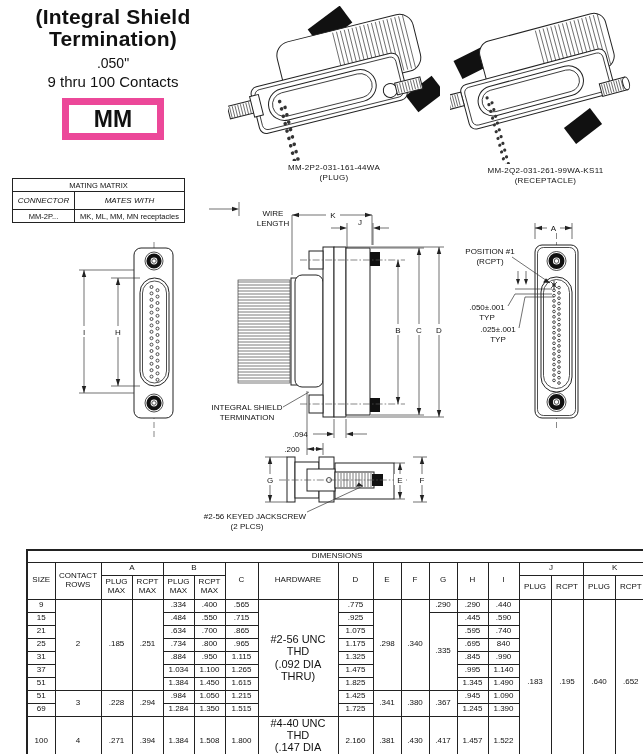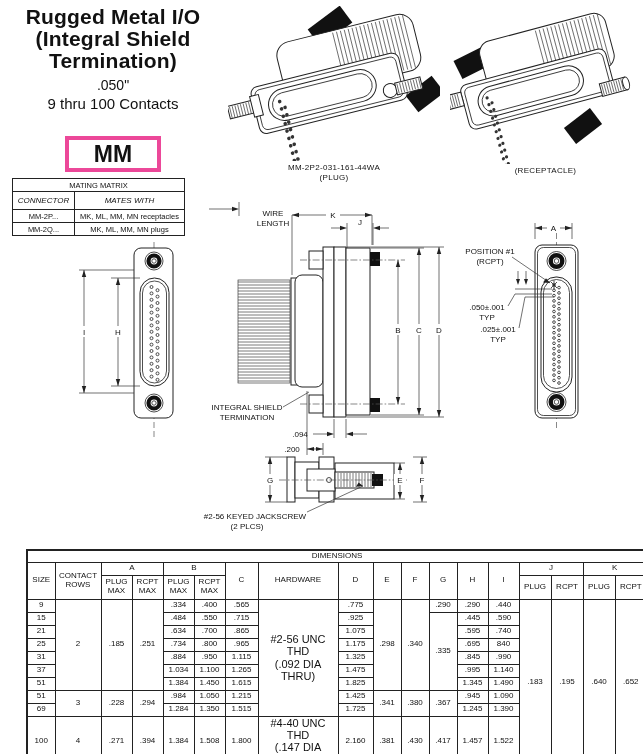--- a/index.html
+++ b/index.html
@@ -4,21 +4,21 @@
 <style>
   html,body{margin:0;padding:0;}
   body{width:643px;height:754px;background:#fff;position:relative;
        font-family:"Liberation Sans",sans-serif;color:#111;overflow:hidden;}
   .abs{position:absolute;}
   
   .titleblock{left:4px;top:6px;width:218px;text-align:center;}
   .titleblock .t1{font-size:21px;font-weight:bold;line-height:22px;letter-spacing:.2px;}
   .titleblock .pitch{font-size:14px;margin-top:5px;}
   .titleblock .contacts{font-size:15px;margin-top:2px;}
-  .seriesbox{display:inline-block;border:4px solid #ec4899;padding:0 25px;margin-top:24px;
+  .seriesbox{display:inline-block;border:7px solid #ec4899;padding:0 25px;margin-top:8px;
              font-size:23px;font-weight:bold;line-height:28px;}
   .caption{text-align:center;font-size:8px;line-height:10px;letter-spacing:.3px;}
   
   table.mm{border-collapse:collapse;table-layout:fixed;width:172px;font-size:7.5px;}
   table.mm th,table.mm td{border:1px solid #222;text-align:center;vertical-align:middle;
       padding:0;font-weight:normal;}
   table.mm tr.tt{height:13px;} table.mm tr.hh{height:18px;font-size:8px;font-style:italic;}
   table.mm tr.rr{height:13px;}
   
   table.dims{border-collapse:collapse;table-layout:fixed;width:622px;font-size:8px;
@@ -42,21 +42,20 @@
   .dash{stroke:#555;stroke-width:.7;fill:none;stroke-dasharray:6 3;}
   .f{fill:#222;stroke:none;}
   .blk{fill:#111;stroke:none;}
   .wbg{fill:#fff;stroke:none;}
   .tc{text-anchor:middle;}
 </style>
 </head>
 <body>
 
 <div class="abs titleblock">
-  <div class="t1">Rugged Metal I/O</div>
   <div class="t1">(Integral Shield</div>
   <div class="t1">Termination)</div>
   <div class="pitch">.050"</div>
   <div class="contacts">9 thru 100 Contacts</div>
   <div class="seriesbox">MM</div>
 </div>
 
 <svg class="abs" style="left:228px;top:6px;" width="212" height="155" viewBox="0 0 212 155">
   <line x1="86" y1="32" x2="118" y2="8" stroke="#111" stroke-width="21"></line>
   <line x1="184" y1="98" x2="210" y2="78" stroke="#111" stroke-width="21"></line>
@@ -228,43 +227,40 @@
         <line x1="160" y1="95" x2="160" y2="106"></line>
         <line x1="162.5" y1="95" x2="162.5" y2="106"></line>
         <line x1="165" y1="95" x2="165" y2="106"></line>
         <line x1="167.5" y1="95" x2="167.5" y2="106"></line>
         <line x1="170" y1="95" x2="170" y2="106"></line>
       </g>
     <ellipse cx="174" cy="100.5" rx="3.2" ry="6.5" class="sf"></ellipse>
   </g>
 </svg>
 <div class="abs caption" style="left:448px;top:166px;width:195px;">
+  <div>MM-2Q2-031-261-99WA-KS11</div>
   <div>(RECEPTACLE)</div>
 </div>
 
 <table class="mm abs" style="left:12px;top:178px;">
   <colgroup>
       <col style="width:62px">
       <col style="width:110px">
     </colgroup>
   <tbody>
       <tr class="tt">
         <th colspan="2">MATING MATRIX</th>
       </tr>
   <tr class="hh">
     <th>CONNECTOR</th>
     <th>MATES WITH</th>
   </tr>
   <tr class="rr">
     <td>MM-2P...</td>
     <td>MK, ML, MM, MN receptacles</td>
-  </tr>
-  <tr class="rr">
-    <td>MM-2Q...</td>
-    <td>MK, ML, MM, MN plugs</td>
   </tr>
 </tbody>
   </table>
 
 <svg class="abs" style="left:55px;top:240px;" width="160" height="200" viewBox="0 0 160 200">
   <line x1="99" y1="2" x2="99" y2="198" class="dash"></line>
   <rect x="79" y="8" width="39" height="170" rx="7" class="sf"></rect>
   <circle cx="99" cy="21" r="9" class="s8"></circle>
   <circle cx="99" cy="21" r="5.5" fill="none" stroke="#111" stroke-width="4.2"></circle>
   <circle cx="99" cy="21" r="2.2" class="s8"></circle>

